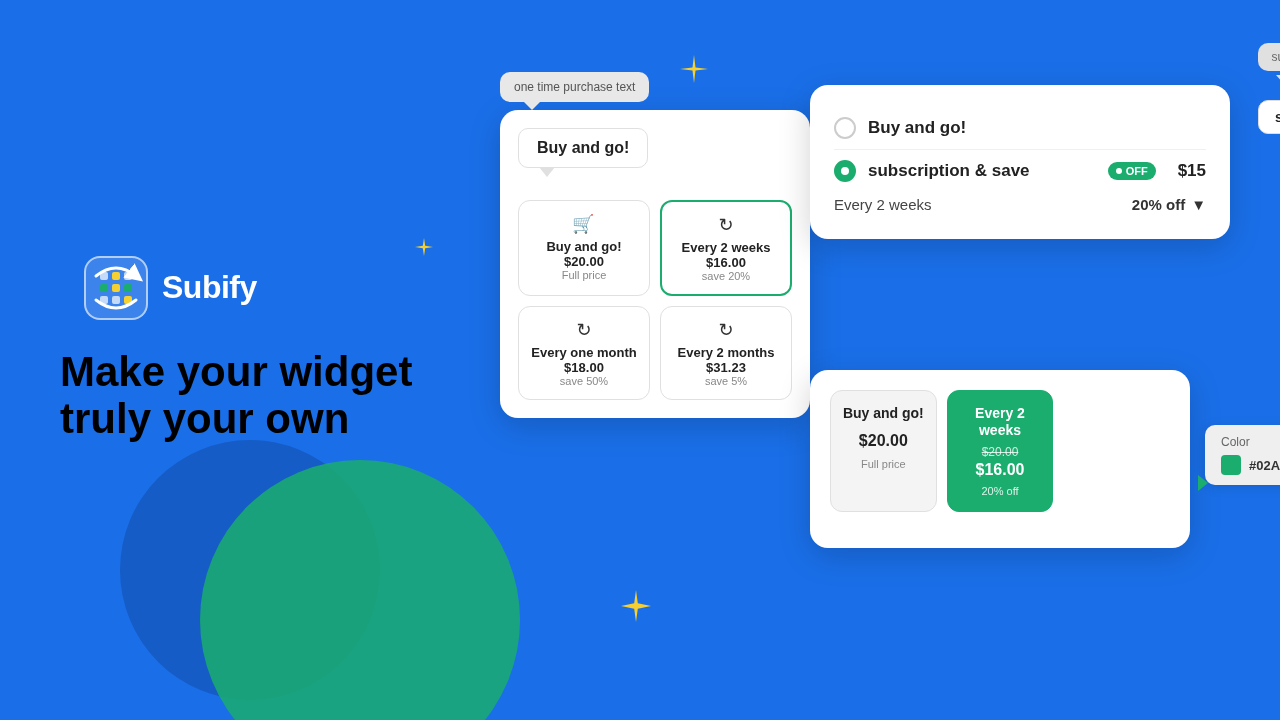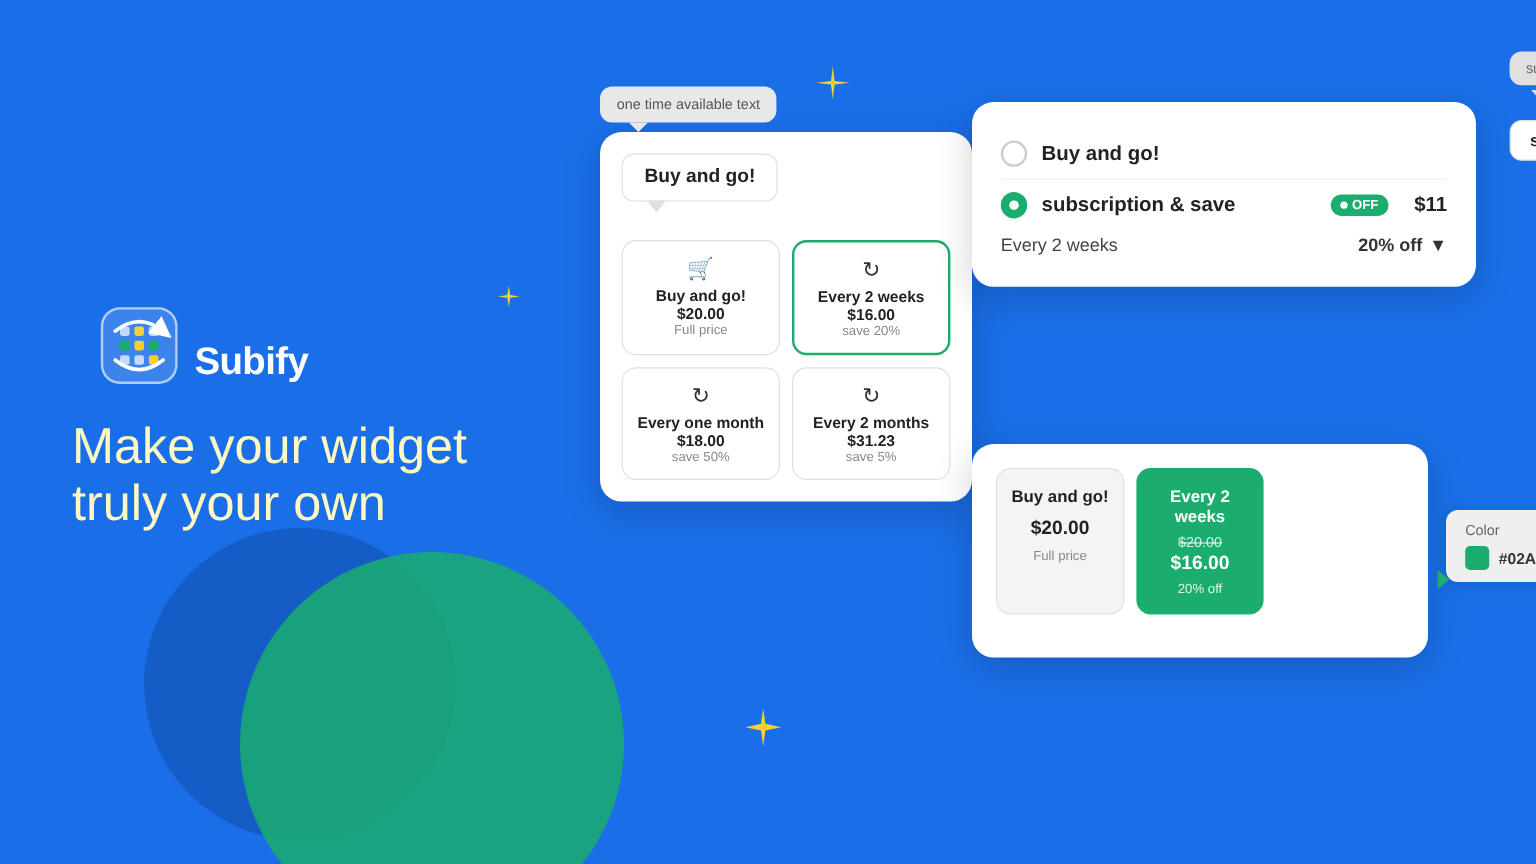--- a/index.html
+++ b/index.html
@@ -41,21 +41,21 @@
       width: 380px;
       height: 720px;
       display: flex;
       flex-direction: column;
       justify-content: center;
       z-index: 10;
     }
 
     .logo-area {
       display: flex;
-      align-items: flex-end;
+      align-items: center;
       gap: 14px;
       margin-bottom: 28px;
       padding-left: 24px;
     }
 
     .logo-icon {
       width: 64px;
       height: 64px;
       background: rgba(255,255,255,0.15);
       border-radius: 16px;
@@ -87,22 +87,22 @@
 
     .logo-name {
       font-size: 32px;
       font-weight: 700;
       color: #fff;
       letter-spacing: -0.5px;
     }
 
     .headline {
       font-size: 42px;
-      font-weight: 400;
-      color: #fef9c3;
+      font-weight: 700;
+      color: #000000;
       line-height: 1.12;
       margin-bottom: 22px;
     }
 
     .subtext {
       font-size: 17px;
       color: rgba(255,255,255,0.88);
       line-height: 1.55;
     }
 
@@ -421,21 +421,21 @@
       </div>
     </div>
     <span class="logo-name">Subify</span>
   </div>
   <h1 class="headline">Make your widget truly your own</h1>
 </div>
 
 <div class="right-panel">
 
   <div class="tooltip-bubble card1-tooltip">
-    <span>one time available text</span>
+    <span>one time purchase text</span>
   </div>
 
   <div class="widget-card card1">
     <div class="card1-inner-bubble">
       <span>Buy and go!</span>
     </div>
     <div class="option-grid">
 
       <div class="option-box">
         <div class="opt-icon">🛒</div>
@@ -484,21 +484,21 @@
       <span class="radio-label">Buy and go!</span>
     </div>
 
     <div class="radio-row" style="border-bottom:none;padding-bottom:0;">
       <div class="radio-circle checked"></div>
       <span class="radio-label">subscription &amp; save</span>
       <div class="off-badge">
         <span class="badge-dot"></span>
         <span>OFF</span>
       </div>
-      <span class="price-label" style="margin-left:10px;">$11</span>
+      <span class="price-label" style="margin-left:10px;">$15</span>
     </div>
 
     <div class="freq-row">
       <span class="freq-text">Every 2 weeks</span>
       <div class="discount-dropdown">
         <span>20% off</span>
         <span>▼</span>
       </div>
     </div>
   </div>

